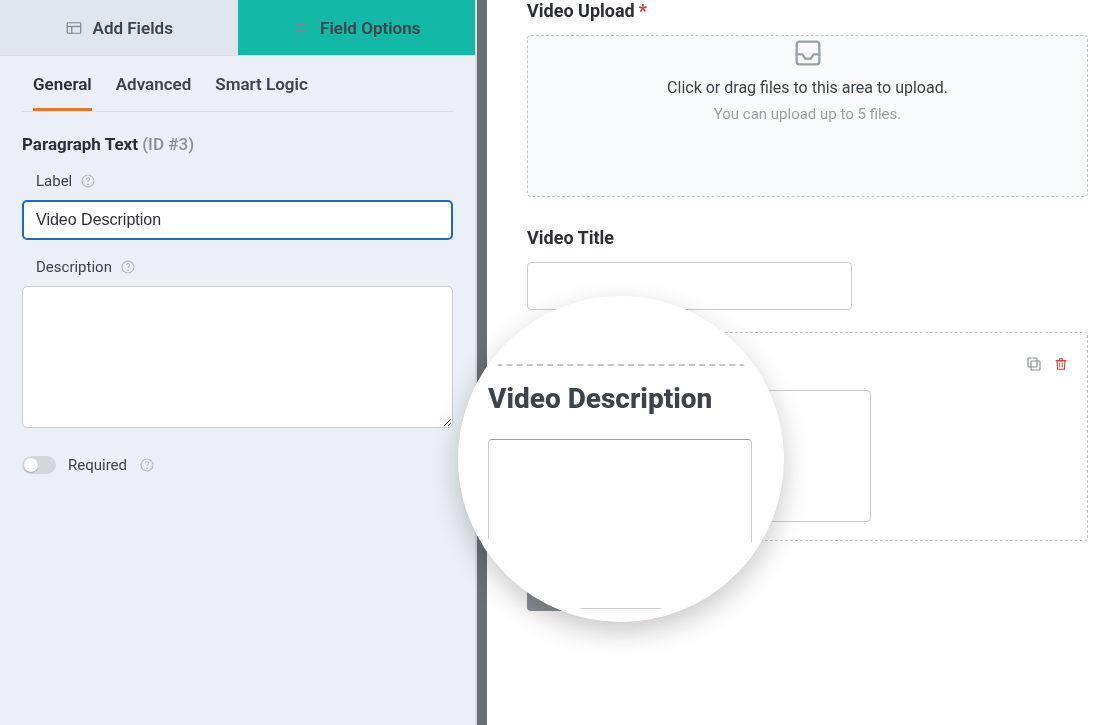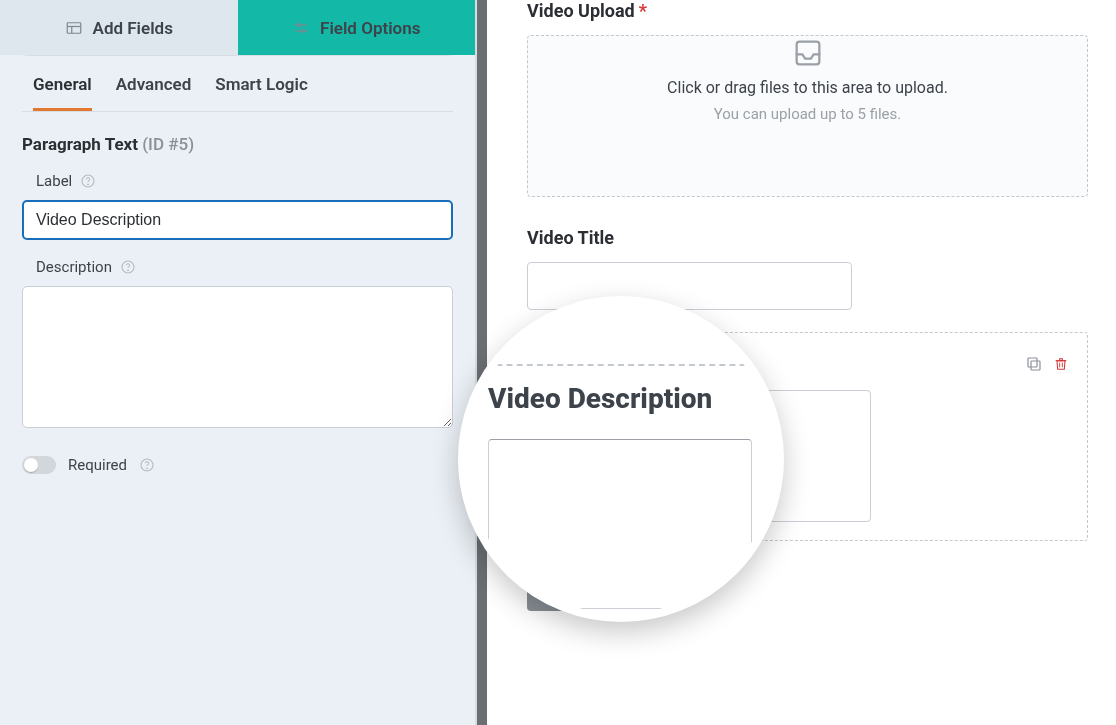--- a/index.html
+++ b/index.html
@@ -1,21 +1,21 @@
 <!DOCTYPE html>
 <html><head>
 <meta charset="utf-8">
 <style>
   * { box-sizing: border-box; margin: 0; padding: 0; }
   html, body { width: 1116px; height: 725px; font-family: -apple-system, BlinkMacSystemFont, "Segoe UI", Roboto, sans-serif; background: #fff; overflow: hidden; }
   .app { display: flex; width: 100%; height: 100%; }
 
   
   .sidebar { width: 477px; height: 100%; background: #ebf0f6; border-right: 2px solid #d7dde3; display: flex; flex-direction: column; }
-  .side-tabs { display: flex; height: 56px; border-bottom: 1px solid #d7dde3; border-radius: 28px; }
+  .side-tabs { display: flex; height: 56px; border-bottom: 1px solid #d7dde3; }
   .side-tab { flex: 1; display: flex; align-items: center; justify-content: center; gap: 10px; font-size: 17px; font-weight: 600; color: #3d434a; background: #14b8a6; cursor: pointer; }
   .side-tab.inactive { background: #dee6ee; }
   .icon-svg { width: 18px; height: 18px; stroke: #7f868d; fill: none; stroke-width: 1.6; }
 
   .sub-tabs { display: flex; gap: 24px; padding: 18px 22px 0 22px; margin-left: 11px; }
   .sub-tab { font-size: 17px; font-weight: 600; color: #3d434a; padding-bottom: 14px; cursor: pointer; }
   .sub-tab.active { color: #2b2f33; border-bottom: 3px solid #e27730; }
   .sub-divider { margin: 0 22px; border: none; border-top: 1px solid #d7dde3; }
 
   .field-heading { padding: 22px 22px 0 22px; font-size: 17px; }
@@ -91,21 +91,21 @@
 
     <div class="sub-tabs">
       <div class="sub-tab active">General</div>
       <div class="sub-tab">Advanced</div>
       <div class="sub-tab">Smart Logic</div>
     </div>
     <hr class="sub-divider">
 
     <div class="field-heading">
       <span class="type">Paragraph Text</span>
-      <span class="id">(ID #5)</span>
+      <span class="id">(ID #3)</span>
     </div>
 
     <div class="setting">
       <div class="setting-label">
         <span>Label</span>
         <svg class="help-icon" viewBox="0 0 24 24">
             <circle cx="12" cy="12" r="9"></circle>
             <path d="M9.5 9.5a2.5 2.5 0 1 1 3.5 2.3c-.8.4-1 1-1 1.7"></path>
             <circle cx="12" cy="17" r=".6" fill="#b4bac0"></circle>
           </svg>

